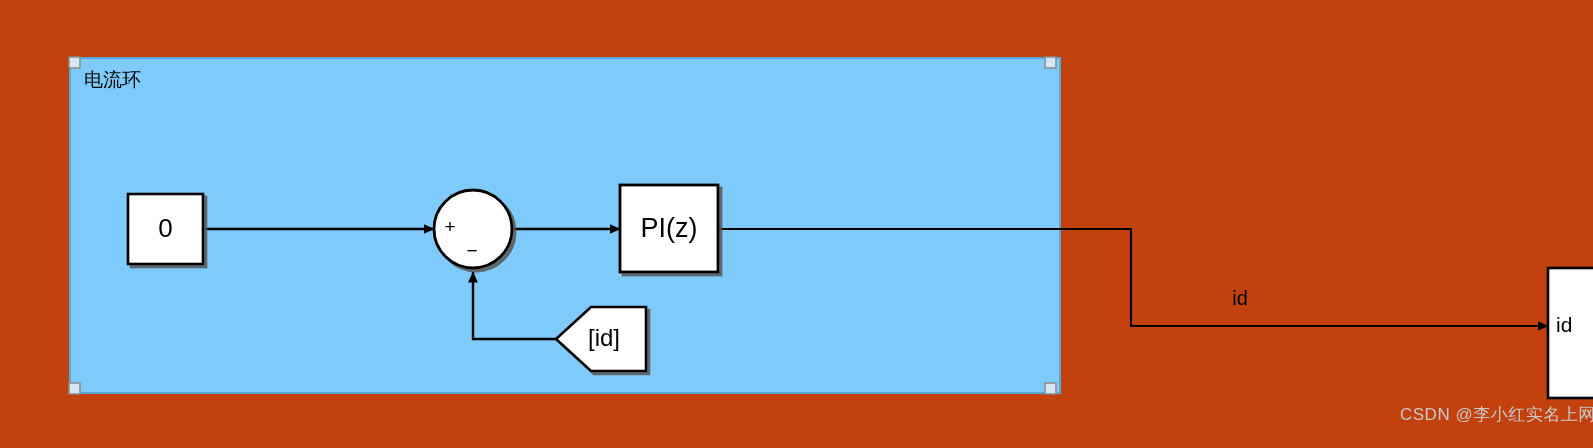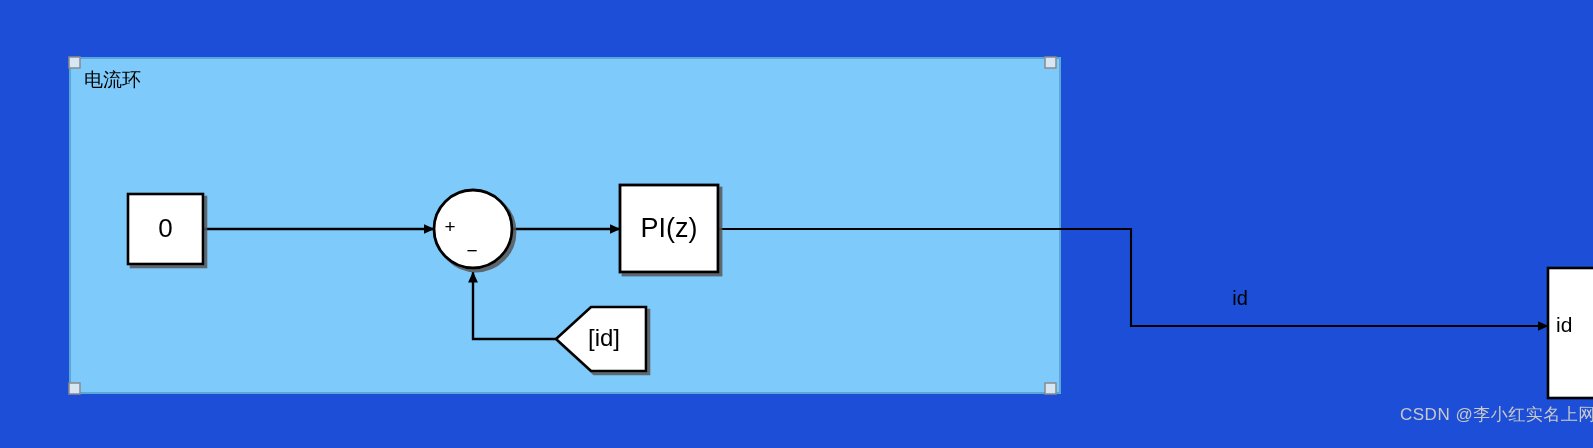--- a/index.html
+++ b/index.html
@@ -8,21 +8,21 @@
     padding: 0;
     background: #ffffff;
   }
   body {
     font-family: "Liberation Sans", "DejaVu Sans", sans-serif;
   }
   #canvas {
     position: relative;
     width: 1593px;
     height: 448px;
-    background: #1d4ed8;
+    background: #c2410c;
     overflow: hidden;
   }
   #diagram-svg {
     position: absolute;
     top: 0;
     left: 0;
     width: 1593px;
     height: 448px;
   }
   .blk-text {

